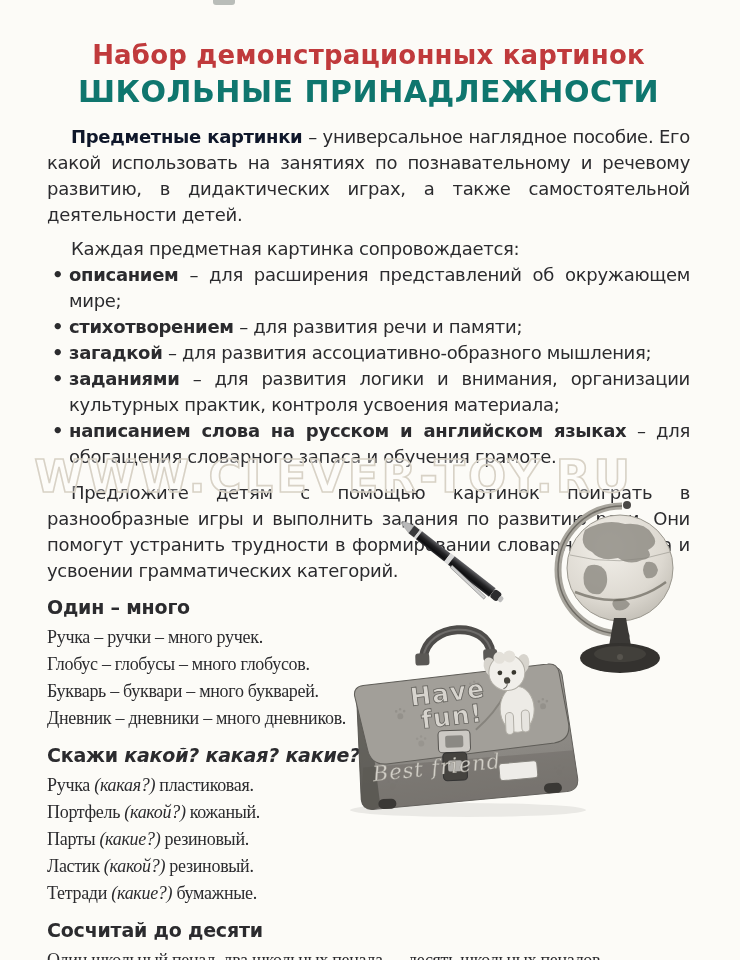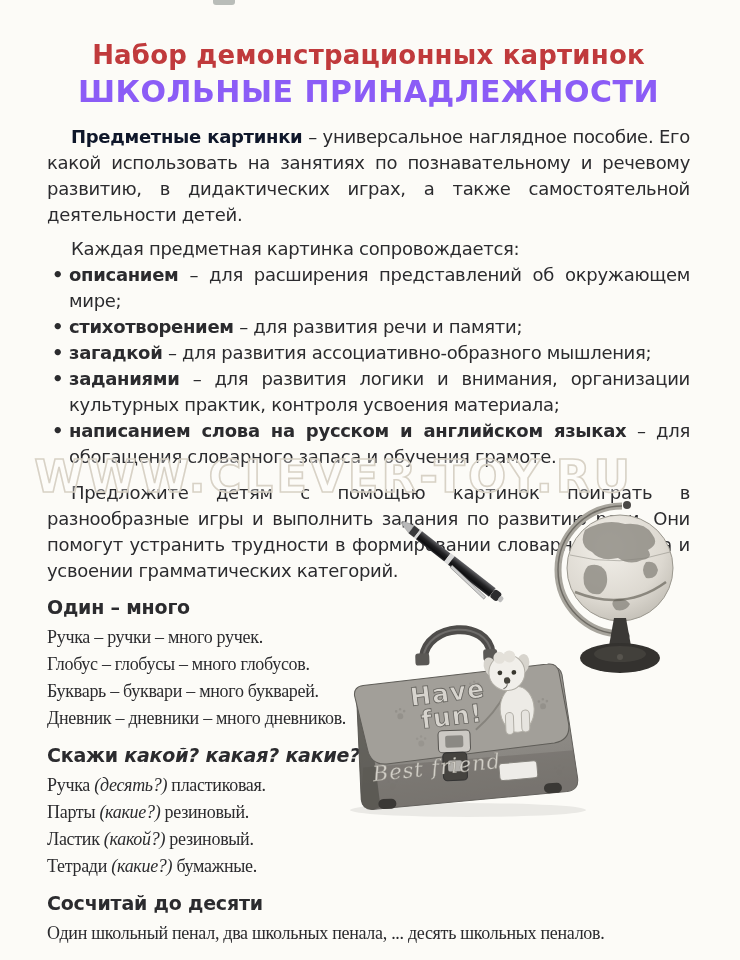--- a/index.html
+++ b/index.html
@@ -4,21 +4,21 @@
 <style>
   html,body { margin:0; padding:0; background:#e8e6e2; }
   .page {
     position:relative; width:740px; height:960px; margin:0 auto;
     background:#fcfbf7; overflow:hidden;
     font-family:"DejaVu Sans", sans-serif; color:#2b2b2e;
   }
   .content { position:absolute; inset:0; padding:40px 50px 0 47px; box-sizing:border-box; }
   h1, h2, p, ul { margin:0; padding:0; }
   .t1 { font-size:26px; font-weight:bold; text-align:center; color:#c03a3c; line-height:30px; letter-spacing:.2px; }
-  .t2 { font-size:30px; font-weight:bold; text-align:center; color:#8b5cf6; line-height:36px; margin-top:4px; letter-spacing:.5px; }
+  .t2 { font-size:30px; font-weight:bold; text-align:center; color:#0f766e; line-height:36px; margin-top:4px; letter-spacing:.5px; }
   p.body, .bullets li { font-size:18px; line-height:26px; letter-spacing:-.3px; }
   .jp { text-align:justify; }
   .indent { text-indent:24px; }
   .intro { margin-top:14px; }
   .lead { font-weight:bold; color:#0f172a; }
   .list-intro { margin-top:8px; }
   ul.bullets { list-style:none; }
   .bullets li { position:relative; padding-left:22px; text-align:justify; }
   .bullets li::before { content:"\2022"; position:absolute; left:5px; top:0; font-weight:bold; }
   .term { font-weight:bold; }
@@ -71,21 +71,22 @@
         <div>Ручка – ручки – много ручек.</div>
         <div>Глобус – глобусы – много глобусов.</div>
         <div>Букварь – буквари – много букварей.</div>
         <div>Дневник – дневники – много дневников.</div>
       </div>
     </div>
 
     <div class="sec narrow">
       <h2><span>Скажи </span><span class="hi">какой? какая? какие?</span></h2>
       <div class="lines">
-        <div><span>Ручка </span><span class="q">(десять?)</span><span> пластиковая.</span></div>
+        <div><span>Ручка </span><span class="q">(какая?)</span><span> пластиковая.</span></div>
+        <div><span>Портфель </span><span class="q">(какой?)</span><span> кожаный.</span></div>
         <div><span>Парты </span><span class="q">(какие?)</span><span> резиновый.</span></div>
         <div><span>Ластик </span><span class="q">(какой?)</span><span> резиновый.</span></div>
         <div><span>Тетради </span><span class="q">(какие?)</span><span> бумажные.</span></div>
       </div>
     </div>
 
     <div class="sec">
       <h2>Сосчитай до десяти</h2>
       <div class="lines">
         <div>Один школьный пенал, два школьных пенала, ... десять школьных пеналов.</div>

